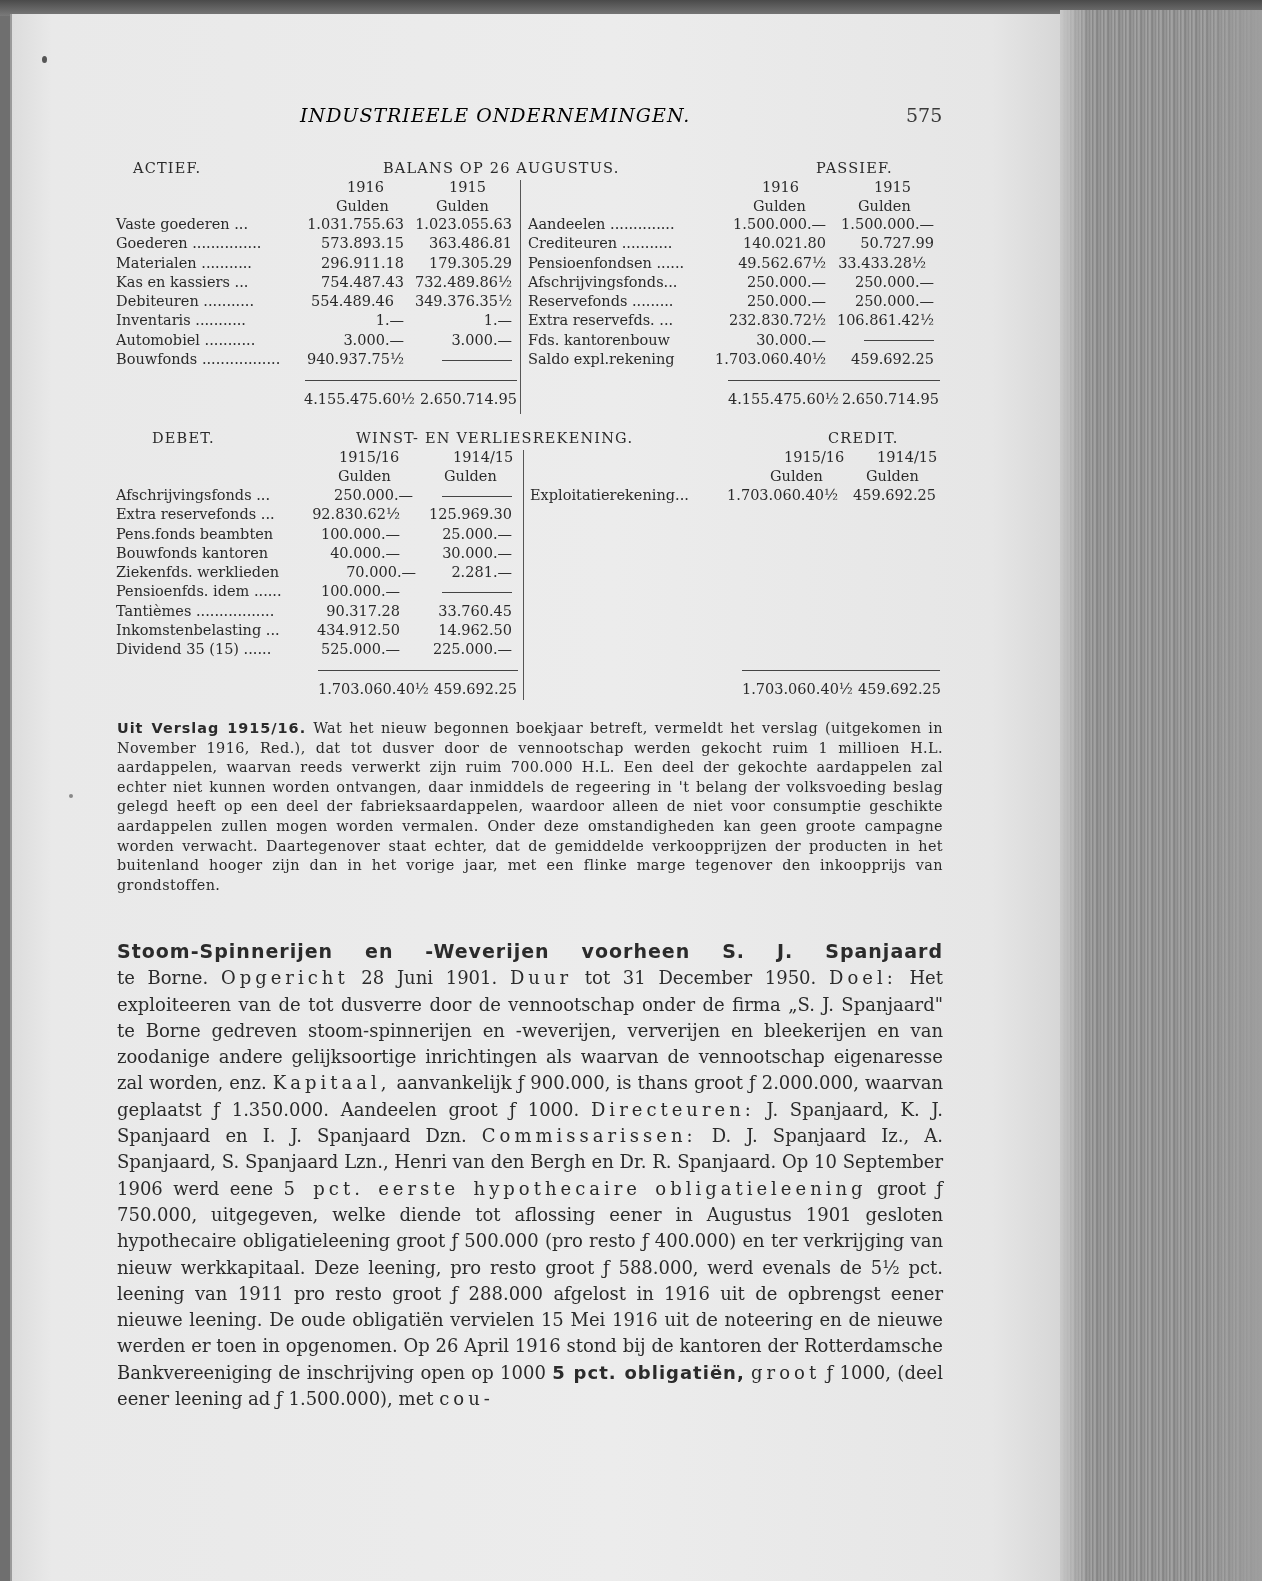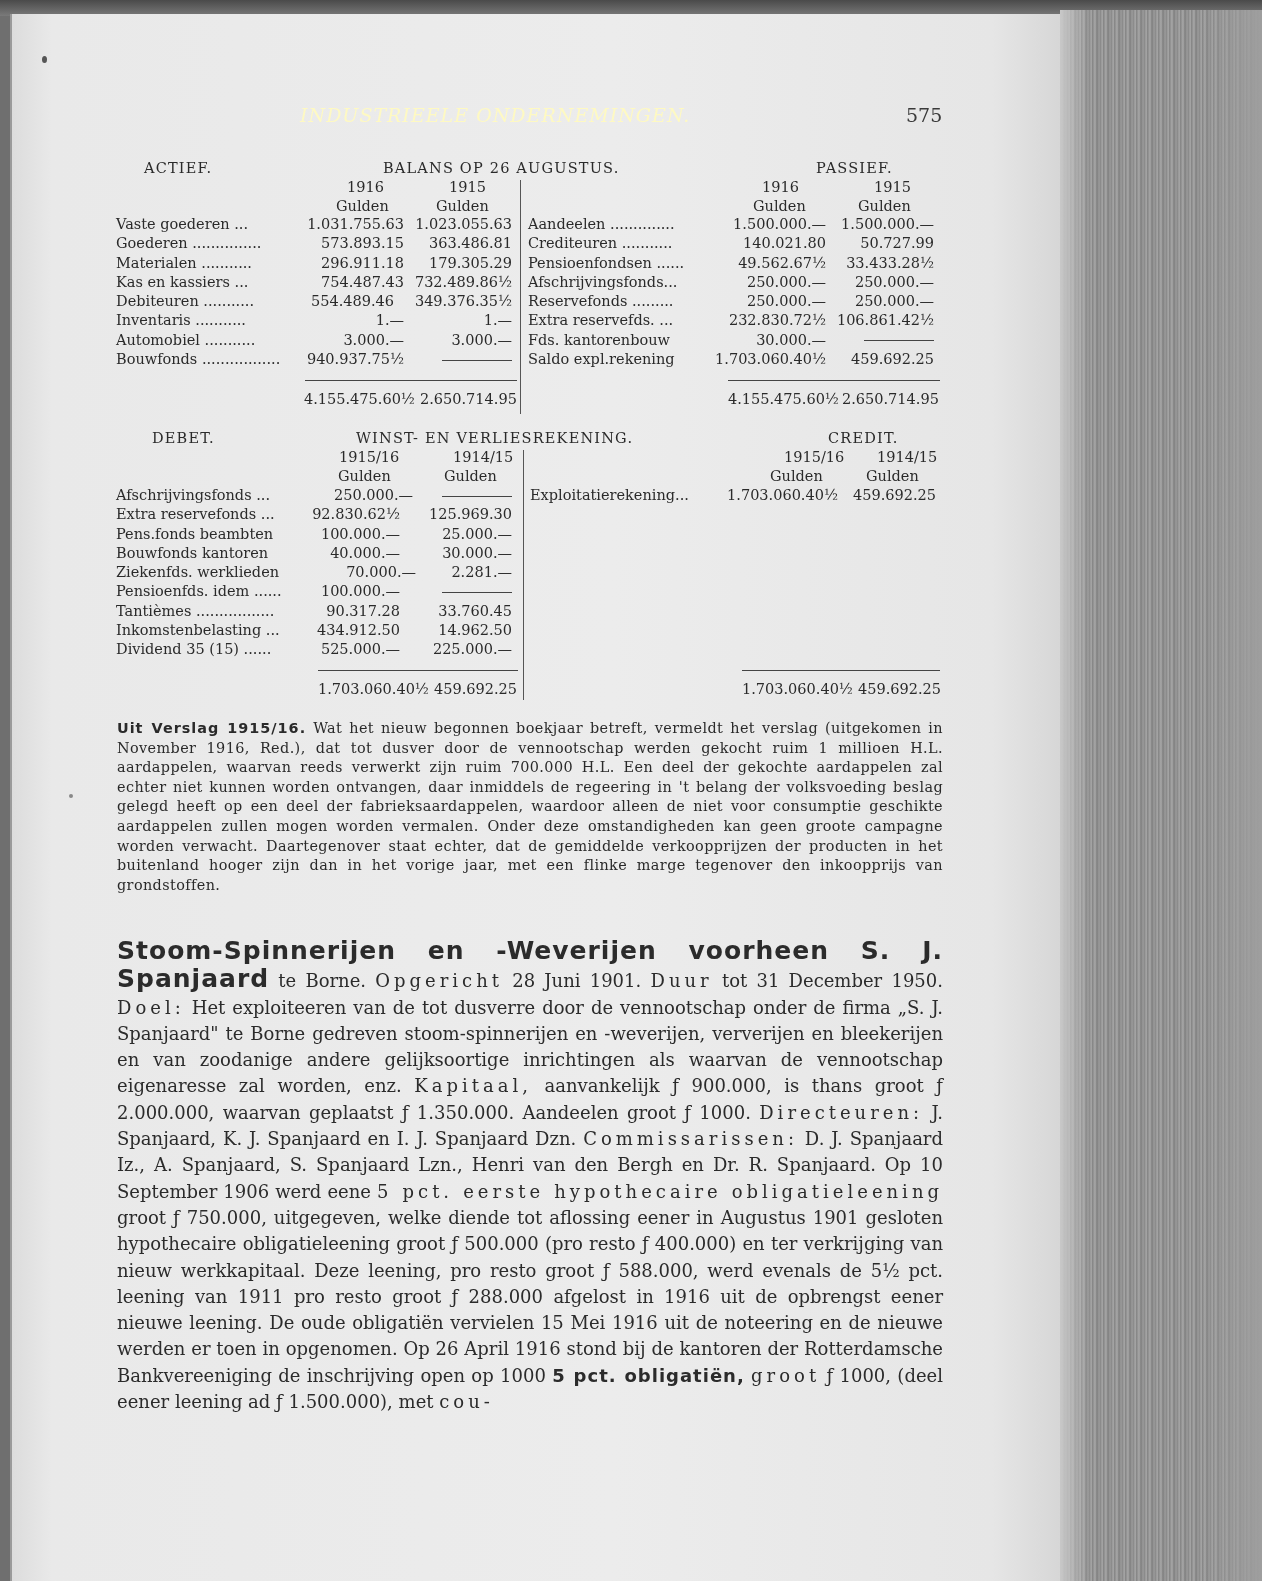--- a/index.html
+++ b/index.html
@@ -21,21 +21,21 @@
     background: repeating-linear-gradient(90deg, #8c8c8c 0px, #a9a9a9 2px, #7e7e7e 4px, #9b9b9b 6px, #868686 8px, #b0b0b0 9px, #7a7a7a 11px);
   }
   .page-stack .shade { position:absolute; left:0; top:0; width:30px; height:100%;
     background: linear-gradient(90deg, #c8c8c8, rgba(160,160,160,0)); }
   .page-stack .shade2 { position:absolute; right:0; top:0; width:60px; height:100%;
     background: linear-gradient(90deg, rgba(120,120,120,0), #9e9e9e); }
   .speck { position:absolute; left:30px; top:42px; width:5px; height:7px; border-radius:50%; background:#555; }
   .speck2 { position:absolute; left:57px; top:780px; width:4px; height:4px; border-radius:50%; background:#888; }
 
   .running-head { position:absolute; left:300px; top:104px; font-style: italic;
-    font-size: 19px; letter-spacing: 1px; color:#fef9c3; }
+    font-size: 19px; letter-spacing: 1px; color:#000000; }
   .page-num { position:absolute; left:906px; top:104px; font-size: 19px; color:#3a3a3a; }
 
   .sm { font-size: 14.5px; line-height: 19.3px; }
   .caps { letter-spacing: 1.2px; }
   .abs { position:absolute; white-space: nowrap; }
 
   
   .rows { position:absolute; }
   .row { position: relative; height: 19.3px; white-space: nowrap; }
   .row .lbl { position:absolute; left:0; }
@@ -44,41 +44,41 @@
   .dash { display:inline-block; width:70px; border-top:1px solid #444; vertical-align: middle; }
   .vline { position:absolute; width:0; border-left: 1.5px solid #555; }
   .hline { position:absolute; height:0; border-top: 1.2px solid #444; }
 
   .report { position:absolute; left:117px; top:719px; width:826px;
     font-size: 14.4px; line-height: 19.6px; text-align: justify; letter-spacing: 0.4px; }
   .report b { font-family: "DejaVu Sans", "Liberation Sans", sans-serif; font-weight: bold; letter-spacing: 1px; }
 
   .company { position:absolute; left:117px; top:938px; width:826px;
     font-size: 18px; line-height: 26.3px; text-align: justify; color:#2b2b2b; }
-  .company .title { font-family: "DejaVu Sans", "Liberation Sans", sans-serif; font-weight: bold; font-size: 25px; letter-spacing: 1px; word-spacing: 22px; }
+  .company .title { font-family: "DejaVu Sans", "Liberation Sans", sans-serif; font-weight: bold; font-size: 19px; letter-spacing: 1px; word-spacing: 22px; }
   .company .sp { letter-spacing: 4px; }
   .company .bold { font-family: "DejaVu Sans", "Liberation Sans", sans-serif; font-weight:bold; letter-spacing:1px; }
 </style>
 </head>
 <body>
 
 <div class="top-edge"></div>
 <div class="page">
   <div class="speck"></div>
   <div class="speck2"></div>
 </div>
 <div class="page-stack">
   <div class="shade"></div>
   <div class="shade2"></div>
 </div>
 
 <div class="running-head">INDUSTRIEELE ONDERNEMINGEN.</div>
 <div class="page-num">575</div>
 
-<div class="abs sm caps" style="left:144px;top:159px;text-align:center;">ACTIEF.</div>
+<div class="abs sm caps" style="left:133px;top:159px;text-align:center;">ACTIEF.</div>
 <div class="abs sm caps" style="left:383px;top:159px;">BALANS OP 26 AUGUSTUS.</div>
 <div class="abs sm caps" style="left:816px;top:159px;">PASSIEF.</div>
 
 <div class="abs sm" style="left:347px;top:178px;">1916</div>
 <div class="abs sm" style="left:449px;top:178px;">1915</div>
 <div class="abs sm" style="left:336px;top:197px;">Gulden</div>
 <div class="abs sm" style="left:436px;top:197px;">Gulden</div>
 
 <div class="abs sm" style="left:762px;top:178px;">1916</div>
 <div class="abs sm" style="left:874px;top:178px;">1915</div>
@@ -140,21 +140,21 @@
       <span class="v2" style="right:4px">1.500.000.—</span>
     </div>
   <div class="row">
       <span class="lbl">Crediteuren ...........</span>
       <span class="v1" style="right:112px">140.021.80</span>
       <span class="v2" style="right:4px">50.727.99</span>
     </div>
   <div class="row">
       <span class="lbl">Pensioenfondsen ......</span>
       <span class="v1" style="right:112px">49.562.67½</span>
-      <span class="v2" style="right:4px">33.433.28½</span>
+      <span class="v2" style="right:12px">33.433.28½</span>
     </div>
   <div class="row">
       <span class="lbl">Afschrijvingsfonds...</span>
       <span class="v1" style="right:112px">250.000.—</span>
       <span class="v2" style="right:4px">250.000.—</span>
     </div>
   <div class="row">
       <span class="lbl">Reservefonds .........</span>
       <span class="v1" style="right:112px">250.000.—</span>
       <span class="v2" style="right:4px">250.000.—</span>

